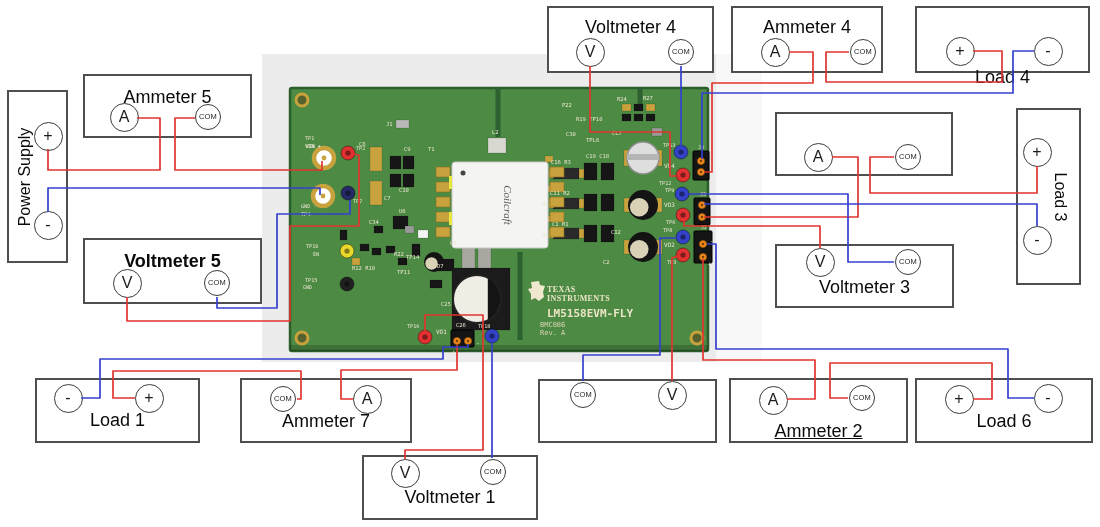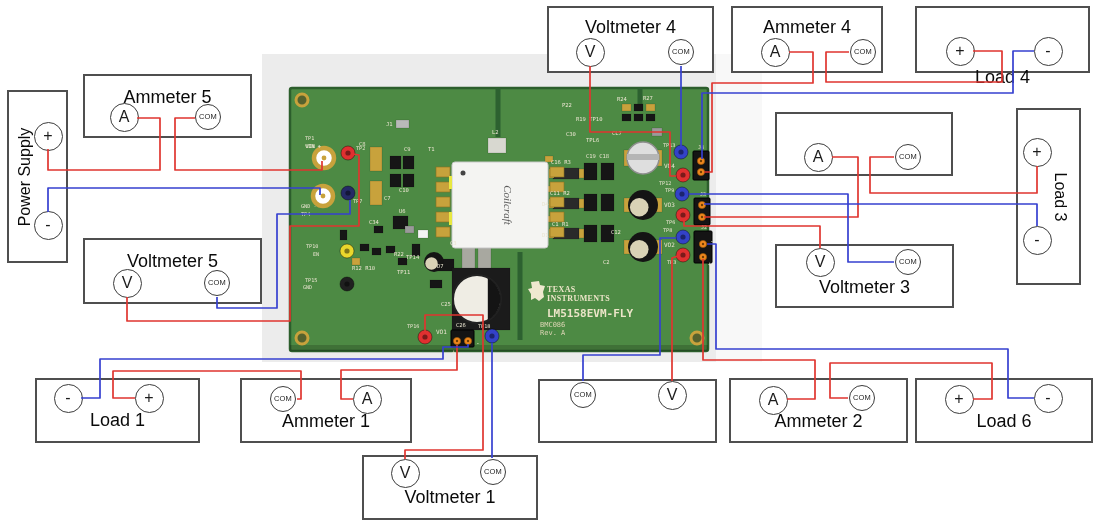--- a/index.html
+++ b/index.html
@@ -259,21 +259,21 @@
         <div class="vlabel" style="left: 16px; top: 50%; transform: translate(-50%, -50%) rotate(-90deg);">Power Supply</div>
         <div class="term big" style="left: 24.5px; top: 29.5px;">+</div>
         <div class="term big" style="left: 24.5px; top: 118.5px;">-</div>
       </div>
       <div class="box" style="left: 83px; top: 74px; width: 169px; height: 64px; padding-left: 39px;">
         <div class="box-label" style="top: 11px;">Ammeter 5</div>
         <div class="term big" style="left: 24.5px; top: 26.5px;">A</div>
         <div class="term com" style="left: 110px; top: 28px;">COM</div>
       </div>
       <div class="box" style="left: 83px; top: 238px; width: 179px; height: 66px;">
-        <div class="box-label" style="top: 11px;">Voltmeter 5</div>
+        <div class="box-label" style="top: 11px; font-weight: bold;">Voltmeter 5</div>
         <div class="term big" style="left: 27.5px; top: 28.5px;">V</div>
         <div class="term com" style="left: 119px; top: 30px;">COM</div>
       </div>
       <div class="box" style="left: 547px; top: 6px; width: 167px; height: 67px;">
         <div class="box-label" style="top: 9px;">Voltmeter 4</div>
         <div class="term big" style="left: 26.5px; top: 29.5px;">V</div>
         <div class="term com" style="left: 119px; top: 31px;">COM</div>
       </div>
       <div class="box" style="left: 731px; top: 6px; width: 152px; height: 67px;">
         <div class="box-label" style="top: 9px;">Ammeter 4</div>
@@ -298,35 +298,35 @@
         <div class="box-label" style="top: 31px;">Voltmeter 3</div>
         <div class="term big" style="left: 28.5px; top: 1.5px;">V</div>
         <div class="term com" style="left: 118px; top: 3px;">COM</div>
       </div>
       <div class="box" style="left: 35px; top: 378px; width: 165px; height: 65px;">
         <div class="box-label" style="top: 30px;">Load 1</div>
         <div class="term big" style="left: 16.5px; top: 3.5px;">-</div>
         <div class="term big" style="left: 97.5px; top: 3.5px;">+</div>
       </div>
       <div class="box" style="left: 240px; top: 378px; width: 172px; height: 65px;">
-        <div class="box-label" style="top: 31px;">Ammeter 1</div>
+        <div class="box-label" style="top: 31px;">Ammeter 7</div>
         <div class="term com" style="left: 28px; top: 6px;">COM</div>
         <div class="term big" style="left: 110.5px; top: 4.5px;">A</div>
       </div>
       <div class="box" style="left: 362px; top: 455px; width: 176px; height: 65px;">
         <div class="box-label" style="top: 30px;">Voltmeter 1</div>
         <div class="term big" style="left: 26.5px; top: 1.5px;">V</div>
         <div class="term com" style="left: 116px; top: 2px;">COM</div>
       </div>
       <div class="box" style="left: 538px; top: 379px; width: 179px; height: 64px;">
         <div class="term com" style="left: 30px; top: 1px;">COM</div>
         <div class="term big" style="left: 117.5px; top: -0.5px;">V</div>
       </div>
       <div class="box" style="left: 729px; top: 378px; width: 179px; height: 65px;">
-        <div class="box-label" style="top: 31px;">Ammeter 2</div>
+        <div class="box-label" style="top: 41px; text-decoration: underline;">Ammeter 2</div>
         <div class="term big" style="left: 27.5px; top: 5.5px;">A</div>
         <div class="term com" style="left: 118px; top: 5px;">COM</div>
       </div>
       <div class="box" style="left: 915px; top: 378px; width: 178px; height: 65px;">
         <div class="box-label" style="top: 31px;">Load 6</div>
         <div class="term big" style="left: 27.5px; top: 4.5px;">+</div>
         <div class="term big" style="left: 116.5px; top: 3.5px;">-</div>
       </div>
     </div>
 

